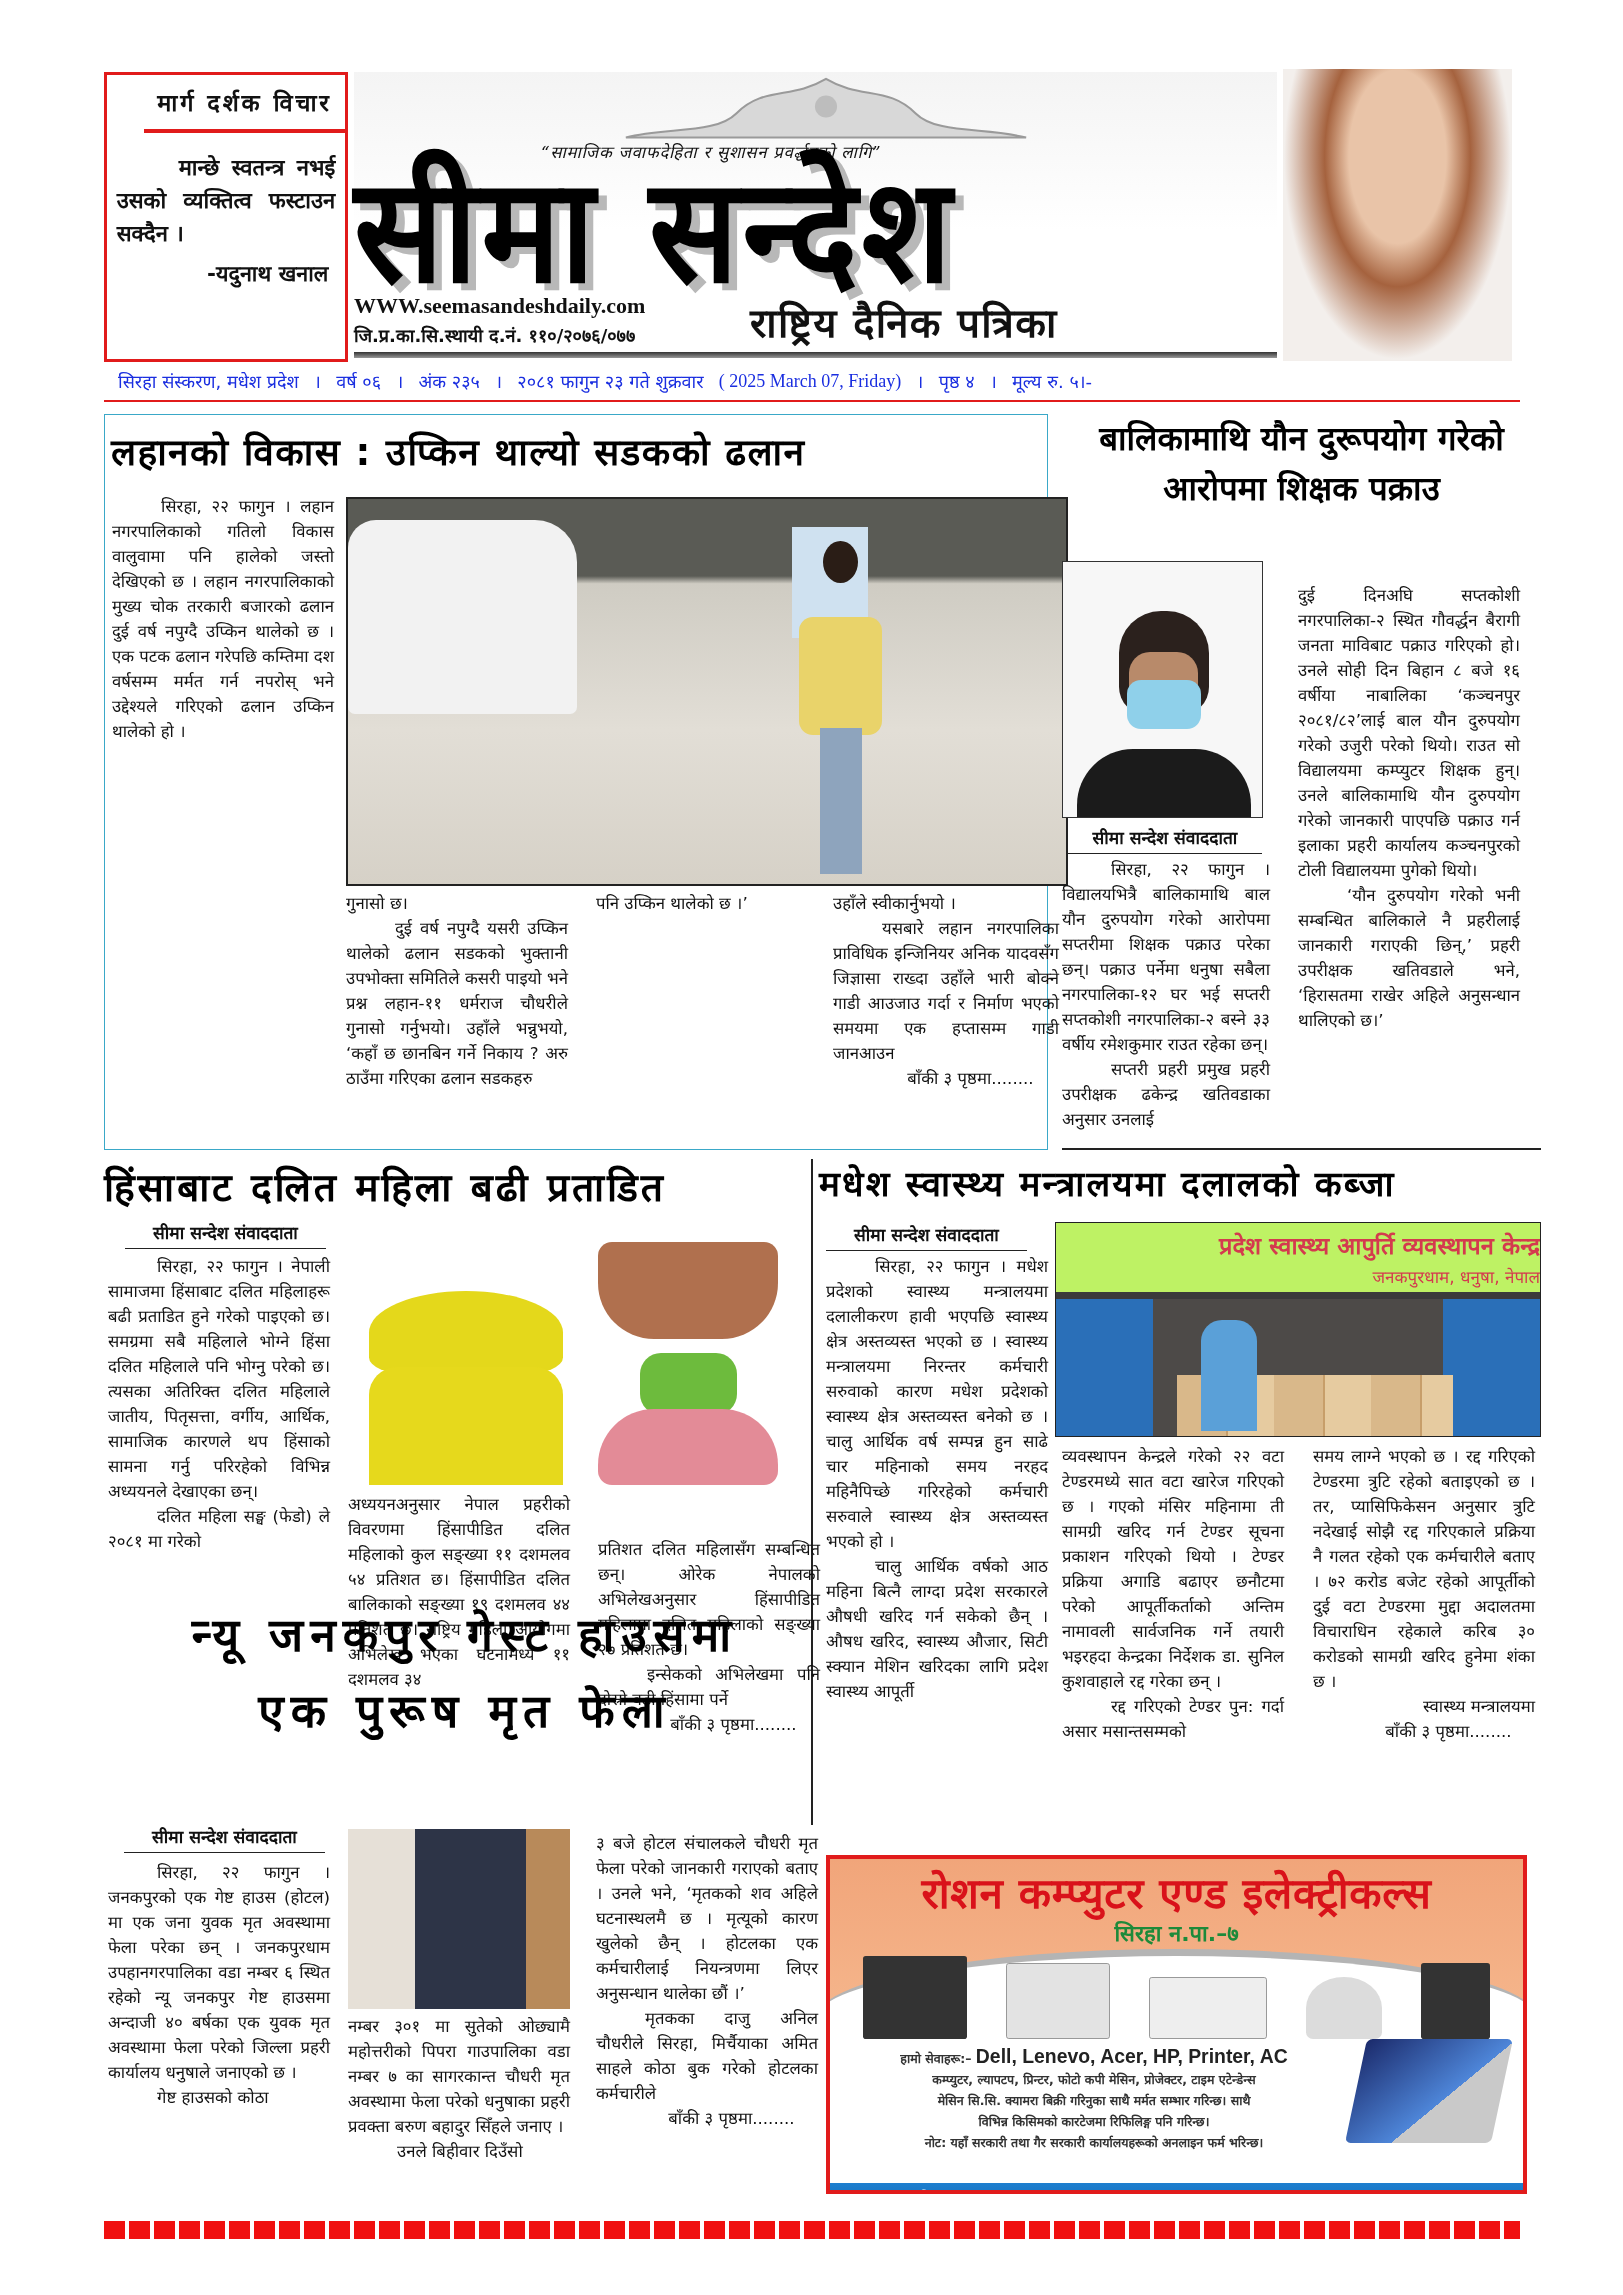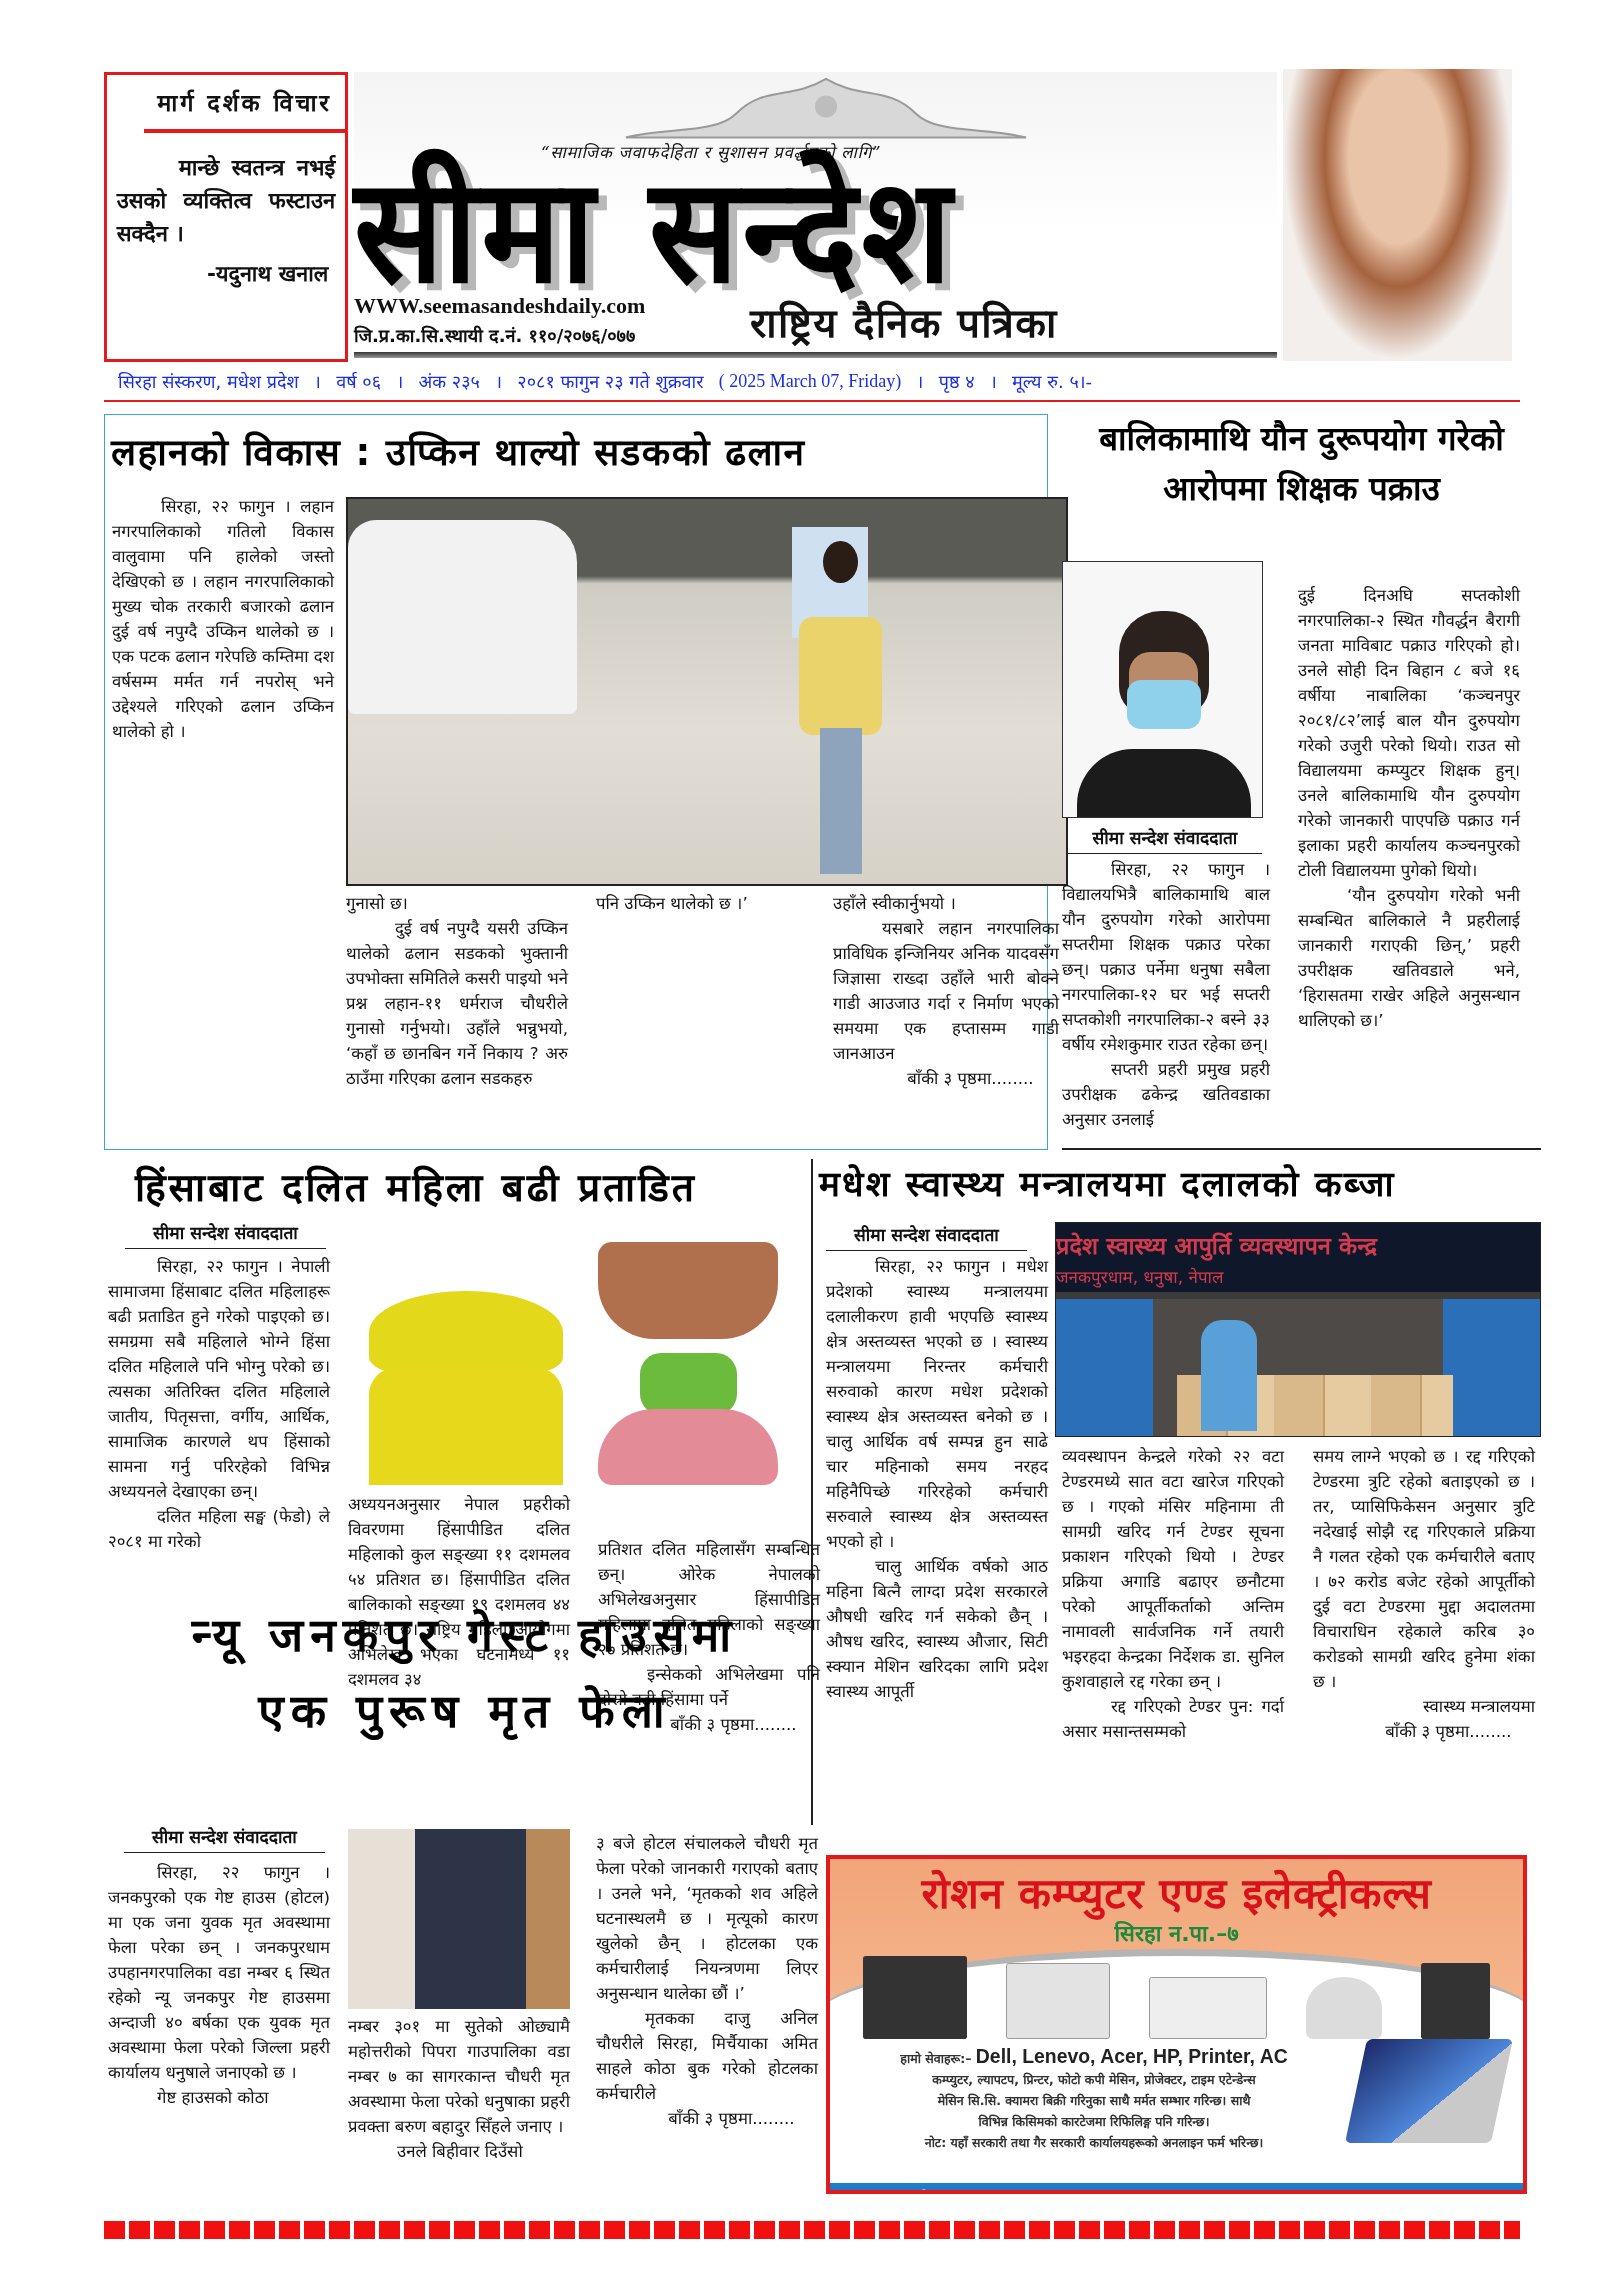--- a/index.html
+++ b/index.html
@@ -45,34 +45,34 @@
   
   .s2-head { left: 1062px; top: 414px; width: 479px; font-size: 33px; line-height: 50px; text-align: center; }
   .s2-photo { left: 1062px; top: 561px; width: 201px; height: 257px; border: 1.4px solid #333; background: #f7f7f7; overflow: hidden; }
   .byline { font-size: 17.4px; border-bottom: 1.4px solid #222; padding-bottom: 4.2px; text-align: center; font-weight: bold; }
   .s2-byline { left: 1068px; top: 825px; width: 194px; }
   .s2-col1 { left: 1062px; top: 857px; width: 208px; }
   .s2-col2 { left: 1298px; top: 583px; width: 222px; }
   .row-rule { height: 2.1px; background: #222; }
 
   
-  .s3-head { left: 104px; top: 1159px; font-size: 39px; letter-spacing: 2.8px; margin-left: 31px; }
+  .s3-head { left: 104px; top: 1159px; font-size: 39px; letter-spacing: 2.8px; }
   .s3-byline { left: 125px; top: 1220px; width: 201px; }
   .s3-col1 { left: 108px; top: 1254px; width: 222px; }
   .s3-img { left: 348px; top: 1242px; width: 458px; height: 250px; background: #fff; }
   .s3-col2 { left: 348px; top: 1492px; width: 222px; }
   .s3-col3 { left: 598px; top: 1492px; width: 222px; margin-top: 45px; }
   .vrule { width: 2.1px; background: #222; }
 
   
   .s4-head { left: 819px; top: 1159px; font-size: 35px; letter-spacing: 2.1px; }
   .s4-byline { left: 826px; top: 1222px; width: 201px; }
   .s4-col1 { left: 826px; top: 1254px; width: 222px; }
   .s4-photo { left: 1055px; top: 1222px; width: 486px; height: 403px; border: 1.4px solid #222; overflow: hidden; }
-  .s4-sign { height: 124px; background: #0f172a; border-bottom: 7px solid #3b3b3b; text-align: left; }
+  .s4-sign { height: 124px; background: #bef264; border-bottom: 7px solid #3b3b3b; text-align: right; }
   .s4-sign .l1 { color: #d43a4e; font-size: 30.5px; font-weight: bold; padding-top: 14px; }
   .s4-sign .l2 { color: #d43a4e; font-size: 19.4px; padding-top: 14px; }
   .s4-truck { height: 278px; background: linear-gradient(90deg, #2a6fb8 0 20%, #4d4a48 20% 80%, #2a6fb8 80%); position: relative; }
   .s4-boxes { position: absolute; left: 25%; right: 18%; bottom: 0; height: 45%; background: repeating-linear-gradient(90deg, #d9b88a 0 49px, #c79e6a 49px 51px, #e6cba0 51px 97px); }
   .s4-col2 { left: 1062px; top: 1444px; width: 222px; }
   .s4-col3 { left: 1305px; top: 1444px; width: 222px; margin-left: 8px; }
 
   
   .s5-head { left: 104px; top: 1597px; width: 722px; text-align: center; font-size: 46px; line-height: 76px; letter-spacing: 7px; }
   .s5-byline { left: 124px; top: 1824px; width: 201px; }

